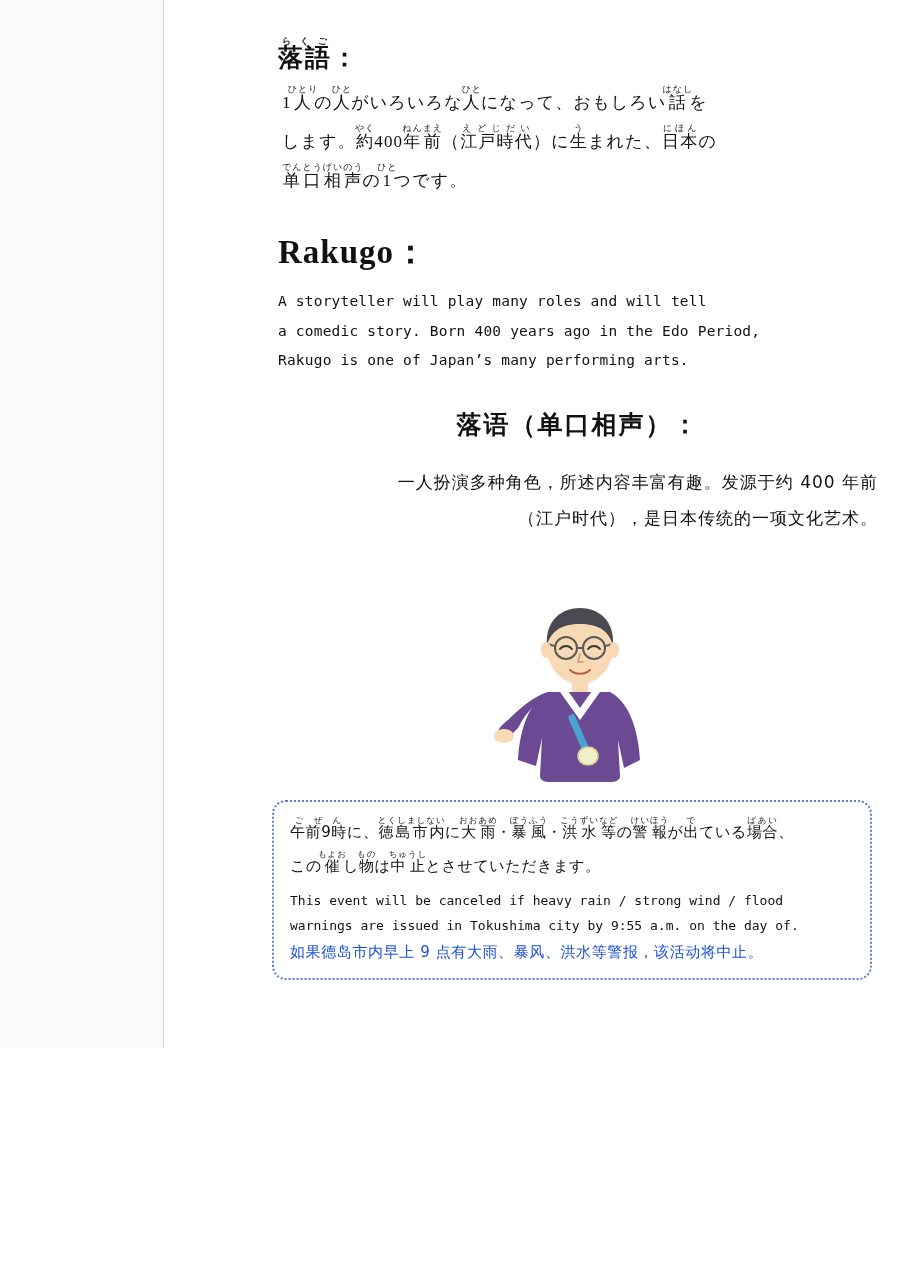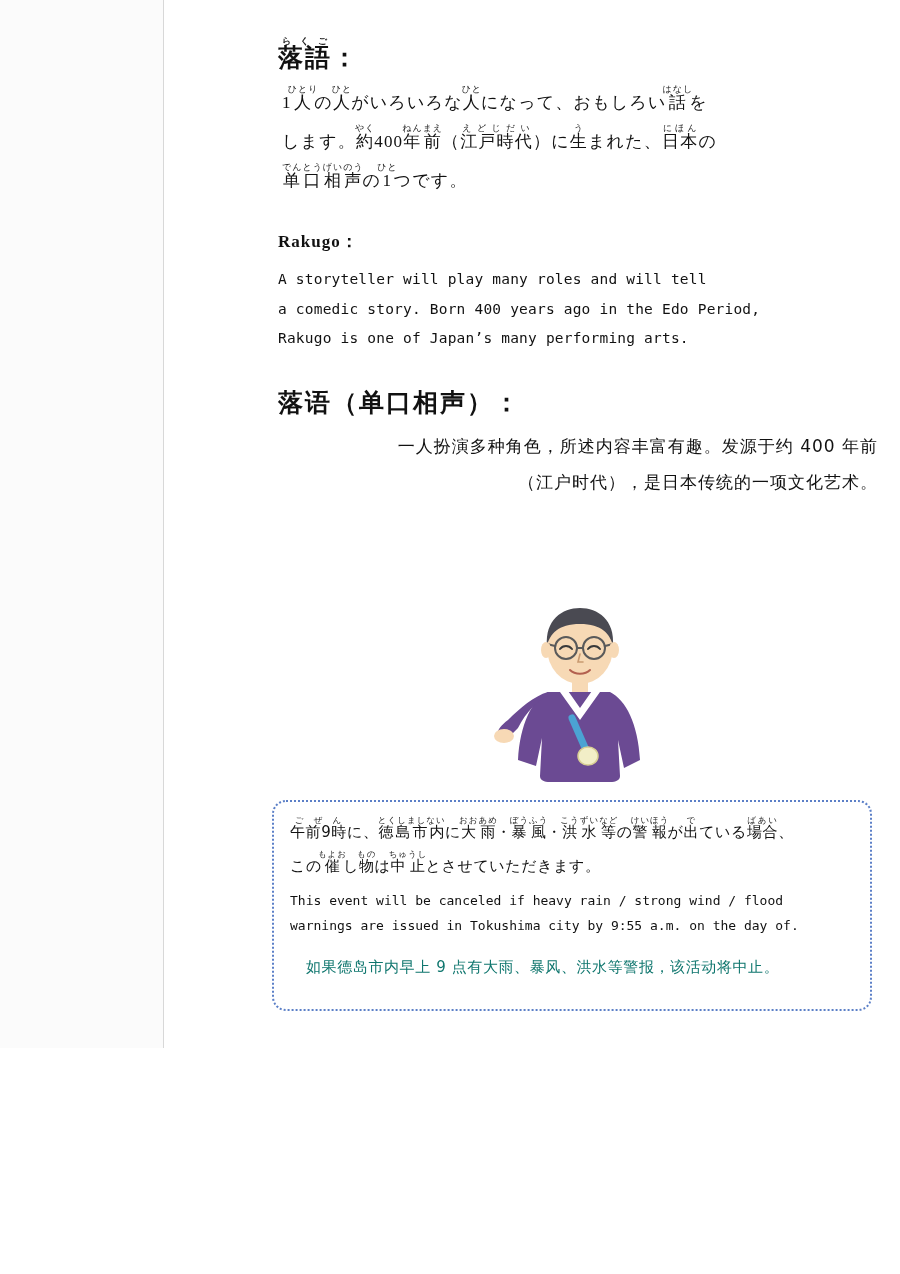--- a/index.html
+++ b/index.html
@@ -80,41 +80,42 @@
     margin: 4px;
     color: #111;
   }
   .jp-body .small-num {
     font-family: "Liberation Serif", serif;
   }
 
   
   .en-heading {
     font-family: "Liberation Serif", serif;
-    font-size: 17px;
+    font-size: 33px;
     letter-spacing: 1px;
     margin: 30px 0 12px 0;
     color: #111;
   }
   .en-body {
     font-family: "DejaVu Sans Mono", monospace;
     font-size: 14.5px;
     line-height: 2.05;
     letter-spacing: 0.2px;
     margin: 0;
     color: #111;
   }
 
   
   .cn-heading {
     font-family: "DejaVu Sans", sans-serif;
     font-size: 25px;
     letter-spacing: 2px;
-    margin: 32px 0 10px 0;
-    color: #111;
+    margin: 32px 0 24px 0;
+    color: #111;
+    text-align: center;
   }
   .cn-body {
     font-family: "DejaVu Sans", sans-serif;
     font-size: 17px;
     line-height: 2.1;
     letter-spacing: 1px;
     margin: 0;
     color: #111;
     text-align: right;
   }
@@ -158,22 +159,22 @@
     line-height: 1.95;
     letter-spacing: 0;
     margin: 4px 0 1px 0;
     color: #111;
   }
   .notice-cn {
     font-family: "DejaVu Sans", sans-serif;
     font-size: 15px;
     line-height: 1.8;
     letter-spacing: 0.6px;
-    margin: 16px;
-    color: #0f766e;
+    margin: 0;
+    color: #1d4ed8;
   }
   .notice-jp rt, .notice-cn rt {
     font-size: 8.5px;
   }
 </style>
 </head>
 <body>
 
 <div class="page">
 

